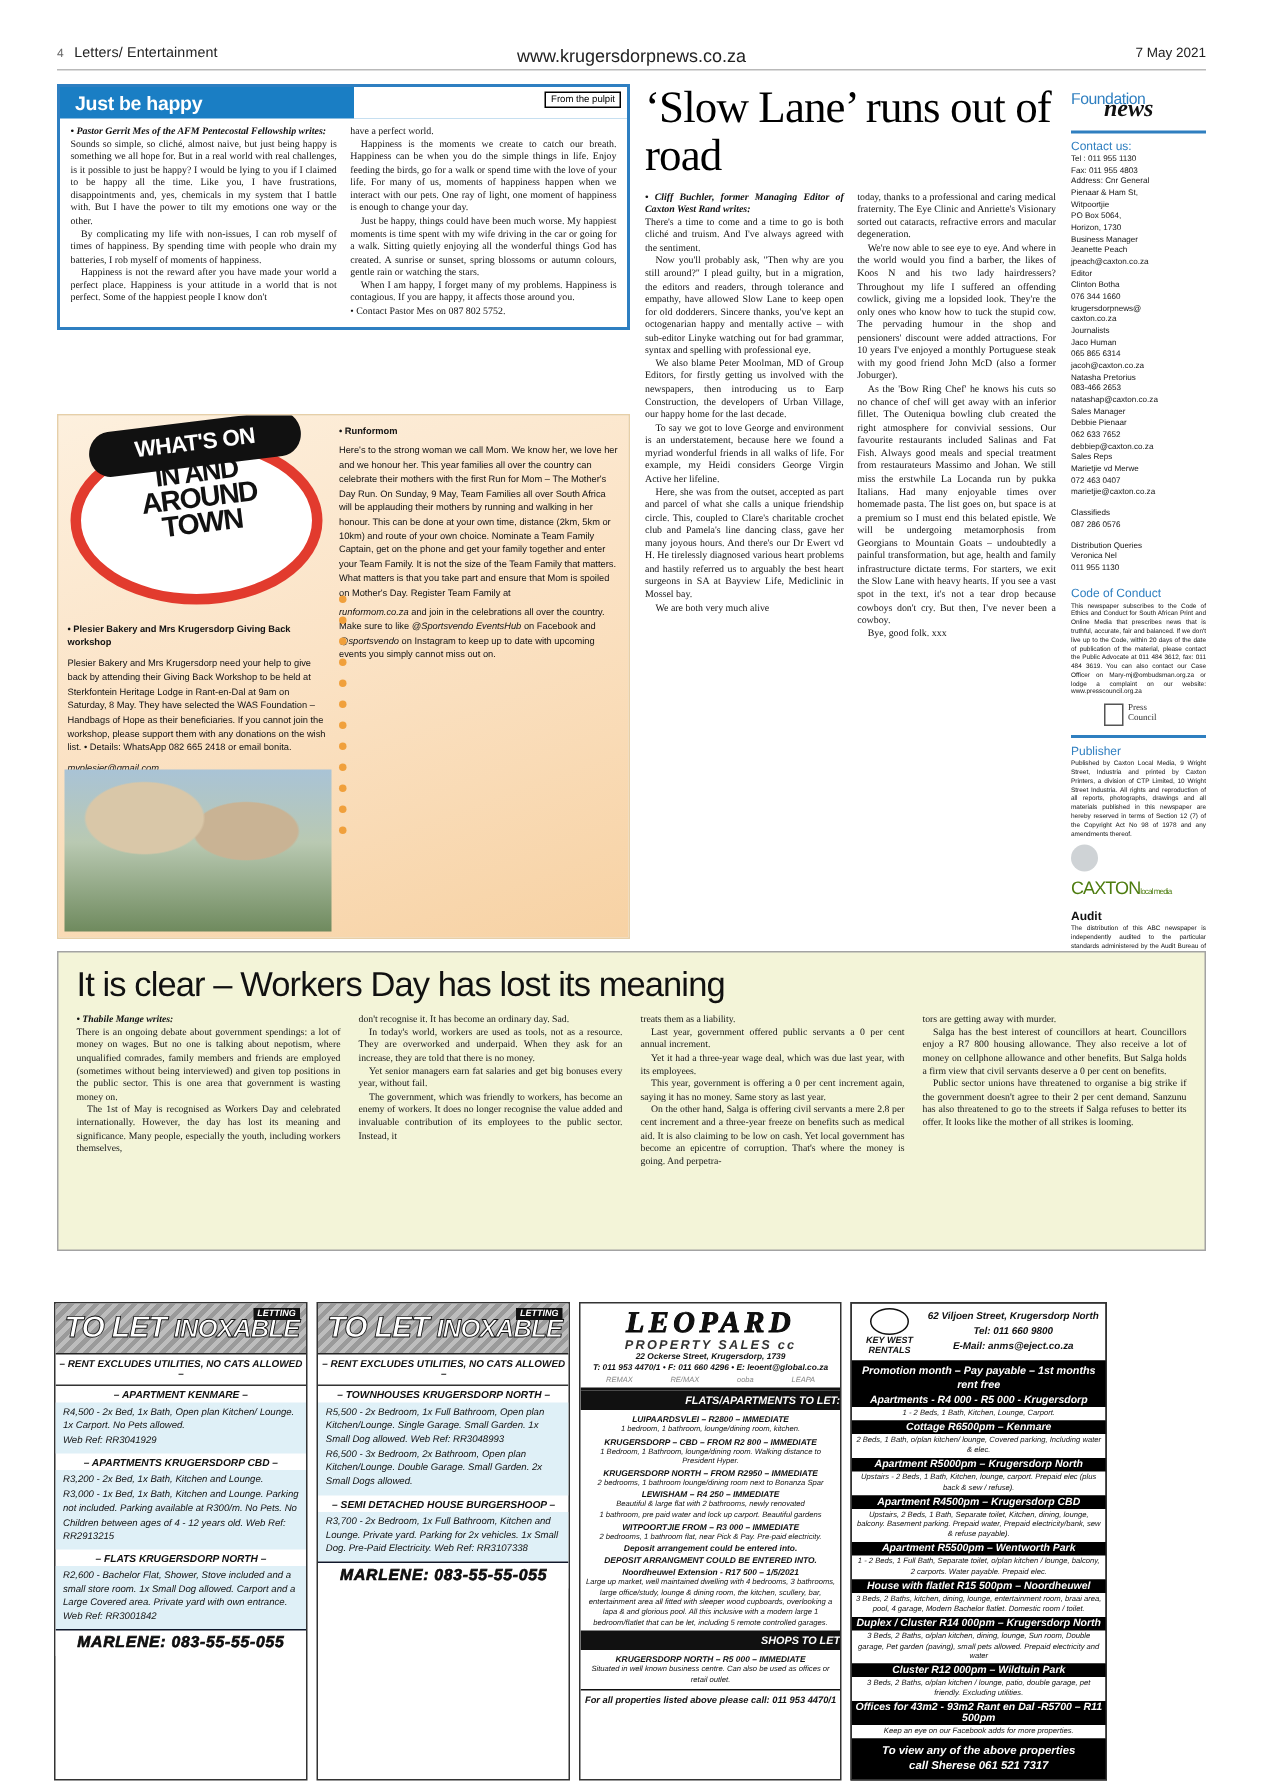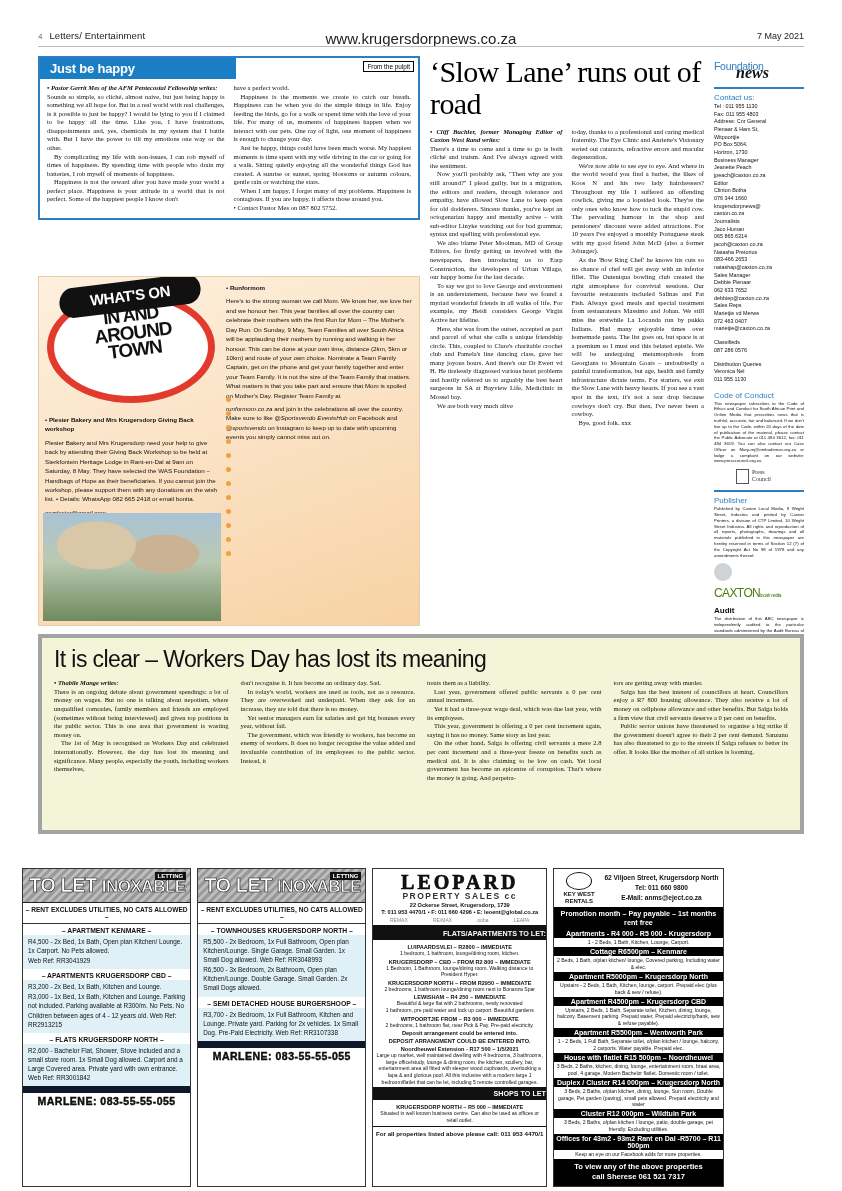--- a/index.html
+++ b/index.html
@@ -15,21 +15,21 @@
   .page { position:relative; width:842px; height:1191px; padding:0 38px; }
 
   
   .topbar {
     position:absolute; left:38px; right:38px; top:30px;
     display:flex; align-items:baseline; font-family:"Liberation Sans", sans-serif;
     font-size:9.5px; color:#222;
   }
   .topbar .pg { font-size:8px; color:#666; margin-right:7px; }
   .topbar .sec { font-weight:400; letter-spacing:.1px; }
-  .topbar .url { position:absolute; left:50%; transform:translateX(-50%); font-size:15px; }
+  .topbar .url { position:absolute; left:50%; transform:translateX(-50%); font-size:12px; }
   .topbar .date { margin-left:auto; font-size:9px; }
   .rule { position:absolute; left:38px; right:38px; top:46px; height:1px; background:#b9b9b9; }
 
   
   .band { position:absolute; left:38px; top:56px; width:766px; }
 
   
   .pulpit { position:absolute; left:0; top:0; width:382px; border:2px solid #2e7fc1; background:#fff; }
   .pulpit-head { height:21px; background:#1a7ec4; position:relative; }
   .pulpit-head .ttl {
@@ -107,35 +107,35 @@
   .photo {
     position:absolute; left:4px; bottom:4px; width:178px; height:108px; overflow:hidden;
     background:linear-gradient(#8fbcd8,#c8d8c0);
   }
   .bullets { position:absolute; left:186px; top:120px; width:8px; }
   .bullets i { display:block; width:5px; height:5px; border-radius:50%; background:#f0a03c; margin:0 0 9px 1px; }
 
   
   .workers {
     position:absolute; left:38px; top:634px; width:766px; height:200px;
-    background:#f3f4d8; border:4px solid #a3a3a3; padding:8px 12px 8px 12px;
+    background:#f3f4d8; border:1px solid #a3a3a3; padding:8px 12px 8px 12px;
   }
   .workers h2 {
     margin:0 0 6px 0; font-family:"Liberation Sans", sans-serif; font-weight:normal;
     font-size:23px; letter-spacing:-.6px; color:#111;
   }
   .wcols { display:flex; gap:12px; }
   .wcols .col { width:25%; }
   .wtxt { font-family:"Liberation Serif", serif; font-size:6.5px; line-height:1.33; text-align:justify; }
   .wtxt p { margin:0; text-indent:7px; }
   .wtxt p.noind { text-indent:0; }
   .wtxt .lede { font-style:italic; font-weight:bold; text-indent:0; }
 
   
-  .ads { position:absolute; left:22px; top:868px; width:702px; display:flex; gap:6px; }
+  .ads { position:absolute; left:36px; top:868px; width:702px; display:flex; gap:6px;font-style:italic; }
   .ad { width:188px; border:1px solid #333; background:#fff; overflow:hidden; }
   .ad.leopard { width:194px; }
   .ad.keywest { width:190px; background:#000; }
 
   .tolet-hd {
     background:repeating-linear-gradient(135deg,#9a9a9a 0 3px,#bdbdbd 3px 6px);
     border-bottom:1px solid #222; position:relative; height:34px;
   }
   .tolet-hd .big {
     font-family:"Liberation Sans", sans-serif; font-weight:bold; font-size:20px; color:#fff;
@@ -146,21 +146,21 @@
     font-family:"Liberation Sans", sans-serif; font-weight:bold; font-size:6px; padding:1px 3px;
   }
   .ad .note { font-family:"Liberation Sans",sans-serif; font-weight:bold; font-size:6.6px;
               text-align:center; padding:3px 2px; border-bottom:1px solid #333;}
   .ad .sub { font-family:"Liberation Sans",sans-serif; font-weight:bold; font-size:6.8px;
              text-align:center; padding:3px 2px 1px; }
   .ad .lines { background:#dff0f7; padding:2px 5px 3px; }
   .ad .lines p { margin:0 0 1px; font-family:"Liberation Sans",sans-serif; font-size:6.4px; line-height:1.42; }
   .ad .phone {
     background:#fff; text-align:center; font-family:"Liberation Sans",sans-serif; font-weight:bold;
-    font-size:10.5px; letter-spacing:.5px; padding:2px 0 3px; border-top:7px solid #0f172a;
+    font-size:10.5px; letter-spacing:.5px; padding:2px 0 3px; border-top:1px solid #0f172a;
     -webkit-text-stroke:.4px #000;
   }
 
   
   .lp-top { border-bottom:2px solid #111; padding:3px 4px 2px; position:relative; }
   .lp-name { font-family:"Liberation Serif", serif; font-weight:bold; font-size:20px; text-align:center;
              letter-spacing:3px; line-height:1; -webkit-text-stroke:.6px #000; }
   .lp-sub { font-family:"Liberation Sans", sans-serif; font-weight:bold; font-size:8.5px; text-align:center;
             letter-spacing:1.5px; color:#333; margin-top:-1px;}
   .lp-addr { font-family:"Liberation Sans", sans-serif; font-weight:bold; font-size:5.6px; text-align:center; margin-top:1px;}

